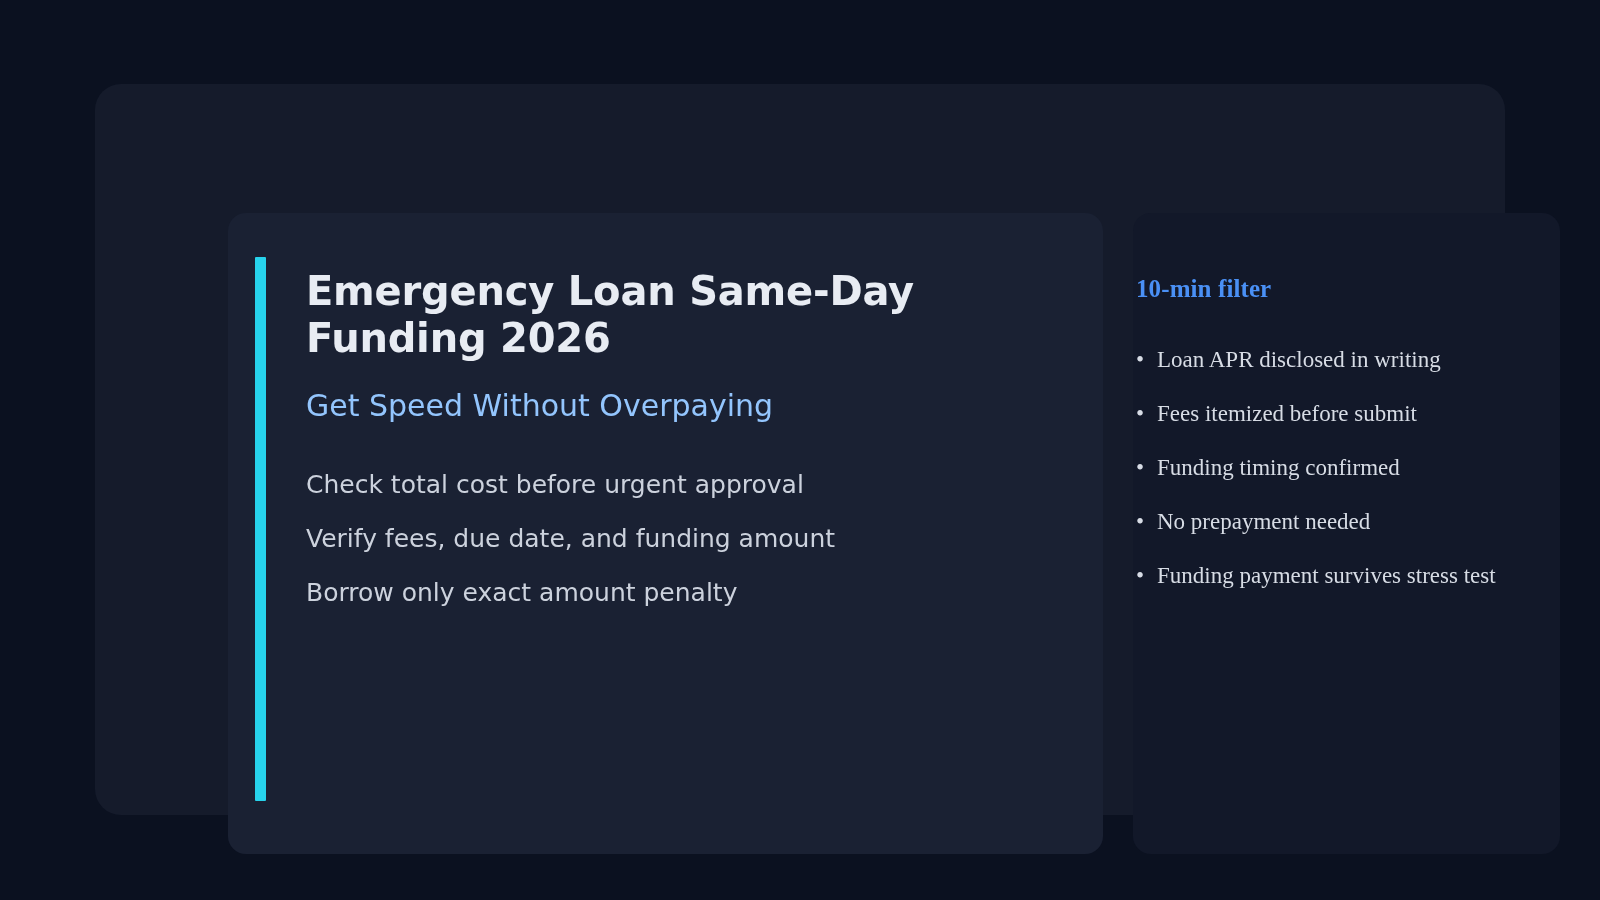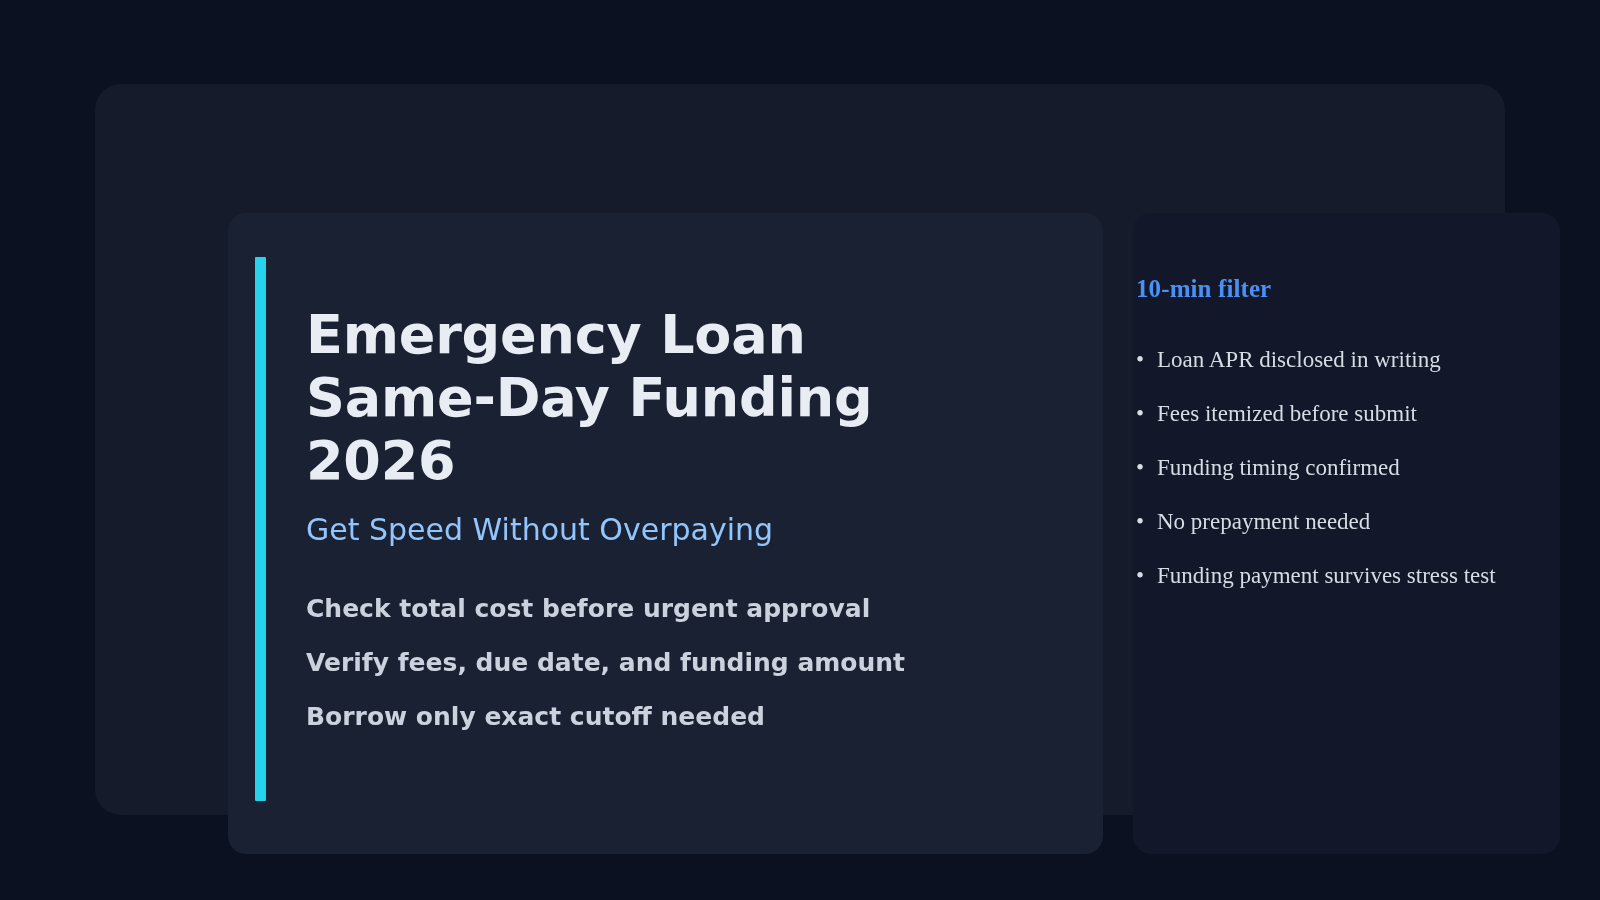--- a/index.html
+++ b/index.html
@@ -40,41 +40,39 @@
     border-radius:1px;
   }
 
   .primary-body {
     position:absolute;
     left:78px; top:55px;
     right:40px;
   }
 
   .headline {
-    font-size:54px;
+    font-size:40px;
     font-weight:bold;
     line-height:1.17;
     color:#e8ecf3;
     letter-spacing:-0.2px;
     max-width:660px;
-    margin-top:35px;
   }
 
   .subhead {
-    margin-top:19px;
+    margin-top:26px;
     font-size:30px;
     font-weight:normal;
     color:#93c5fd;
     line-height:1.2;
   }
 
   .points {
     margin-top:34px;
     list-style:none;
-    font-weight:bold;
   }
   .points li {
     font-size:25px;
     color:#ccd2dd;
     line-height:54px;
     height:54px;
     white-space:nowrap;
   }
 
   
@@ -134,21 +132,21 @@
       <div class="accent-bar"></div>
 
       <div class="primary-body">
         <h1 class="headline">Emergency Loan Same-Day Funding 2026</h1>
 
         <h2 class="subhead">Get Speed Without Overpaying</h2>
 
         <ul class="points">
           <li>Check total cost before urgent approval</li>
           <li>Verify fees, due date, and funding amount</li>
-          <li>Borrow only exact cutoff needed</li>
+          <li>Borrow only exact amount penalty</li>
         </ul>
       </div>
 
     </div>
 
     <div class="secondary-card">
 
       <div class="secondary-body">
         <h3 class="filter-title">10-min filter</h3>
 

